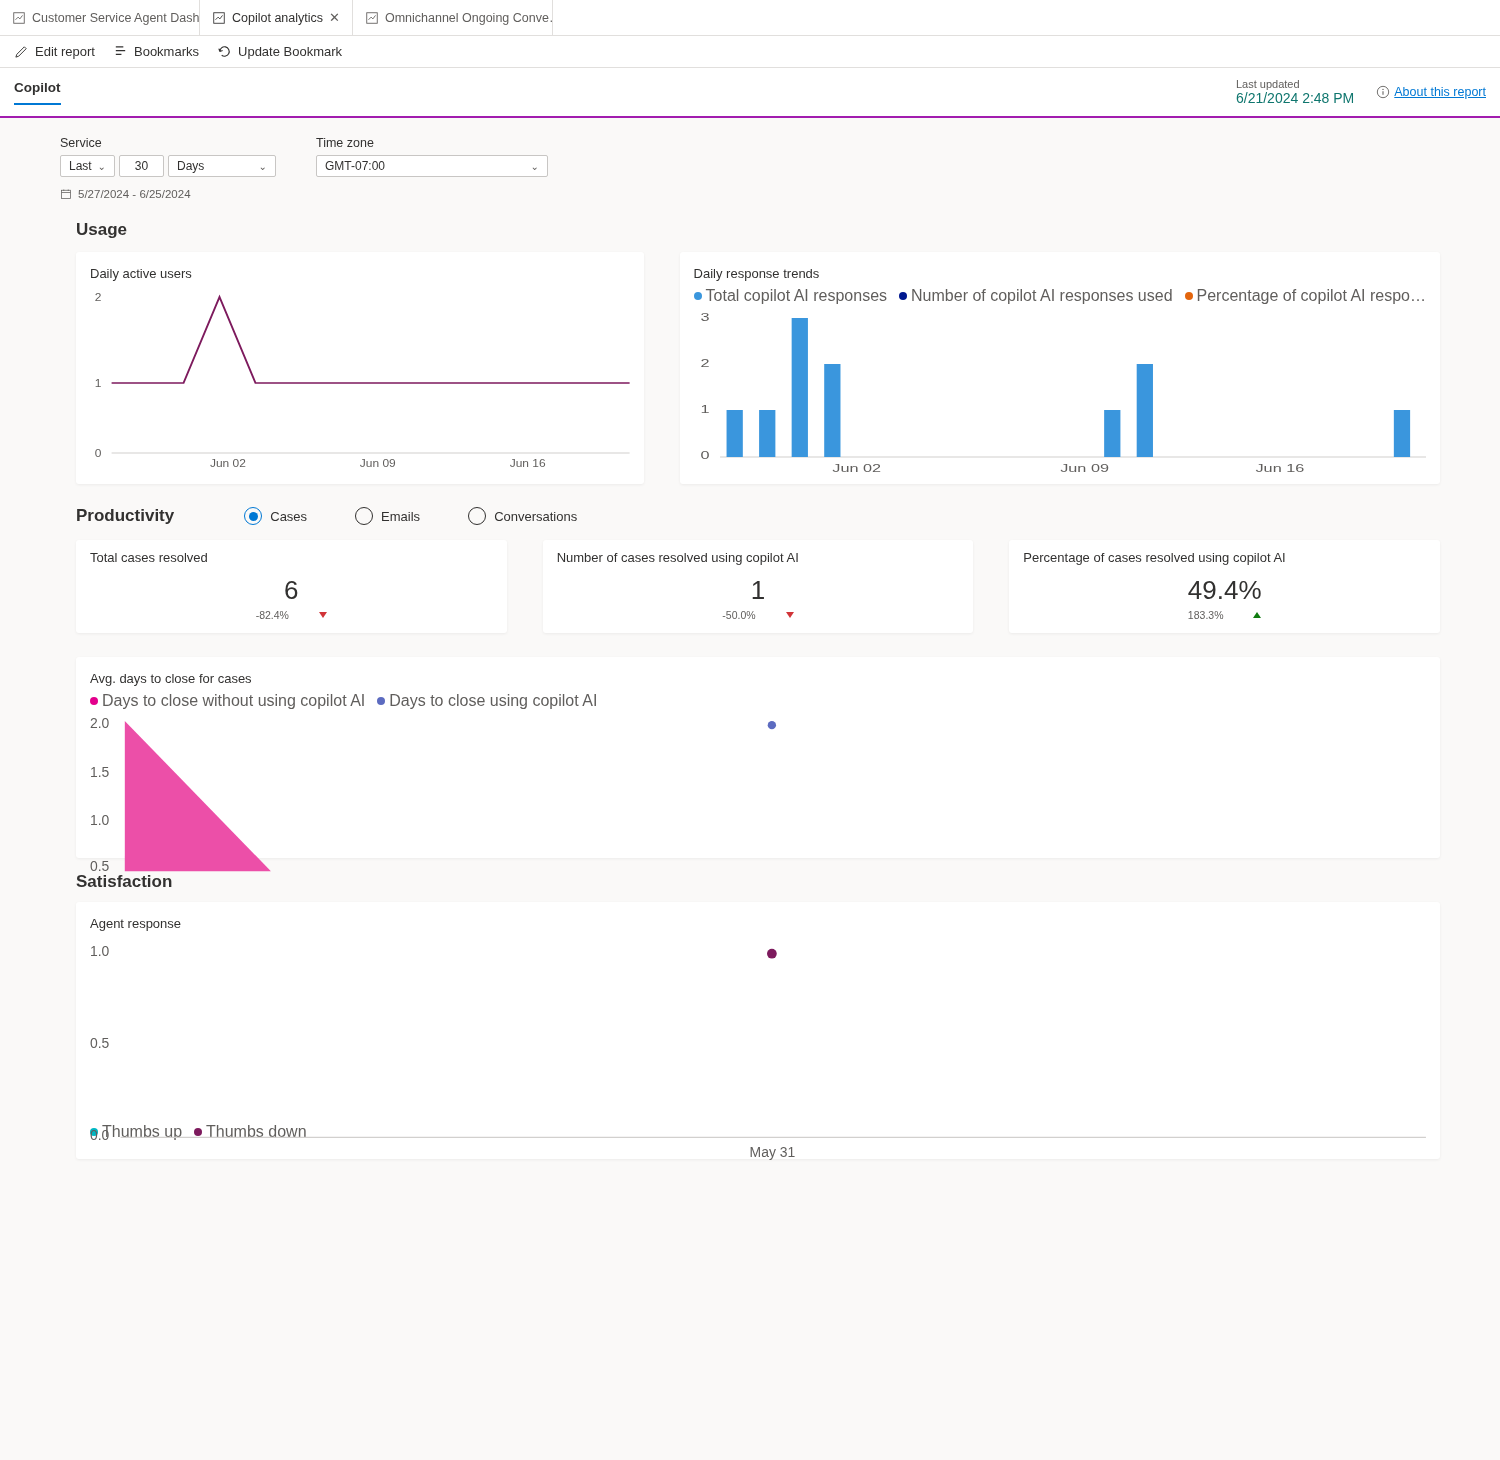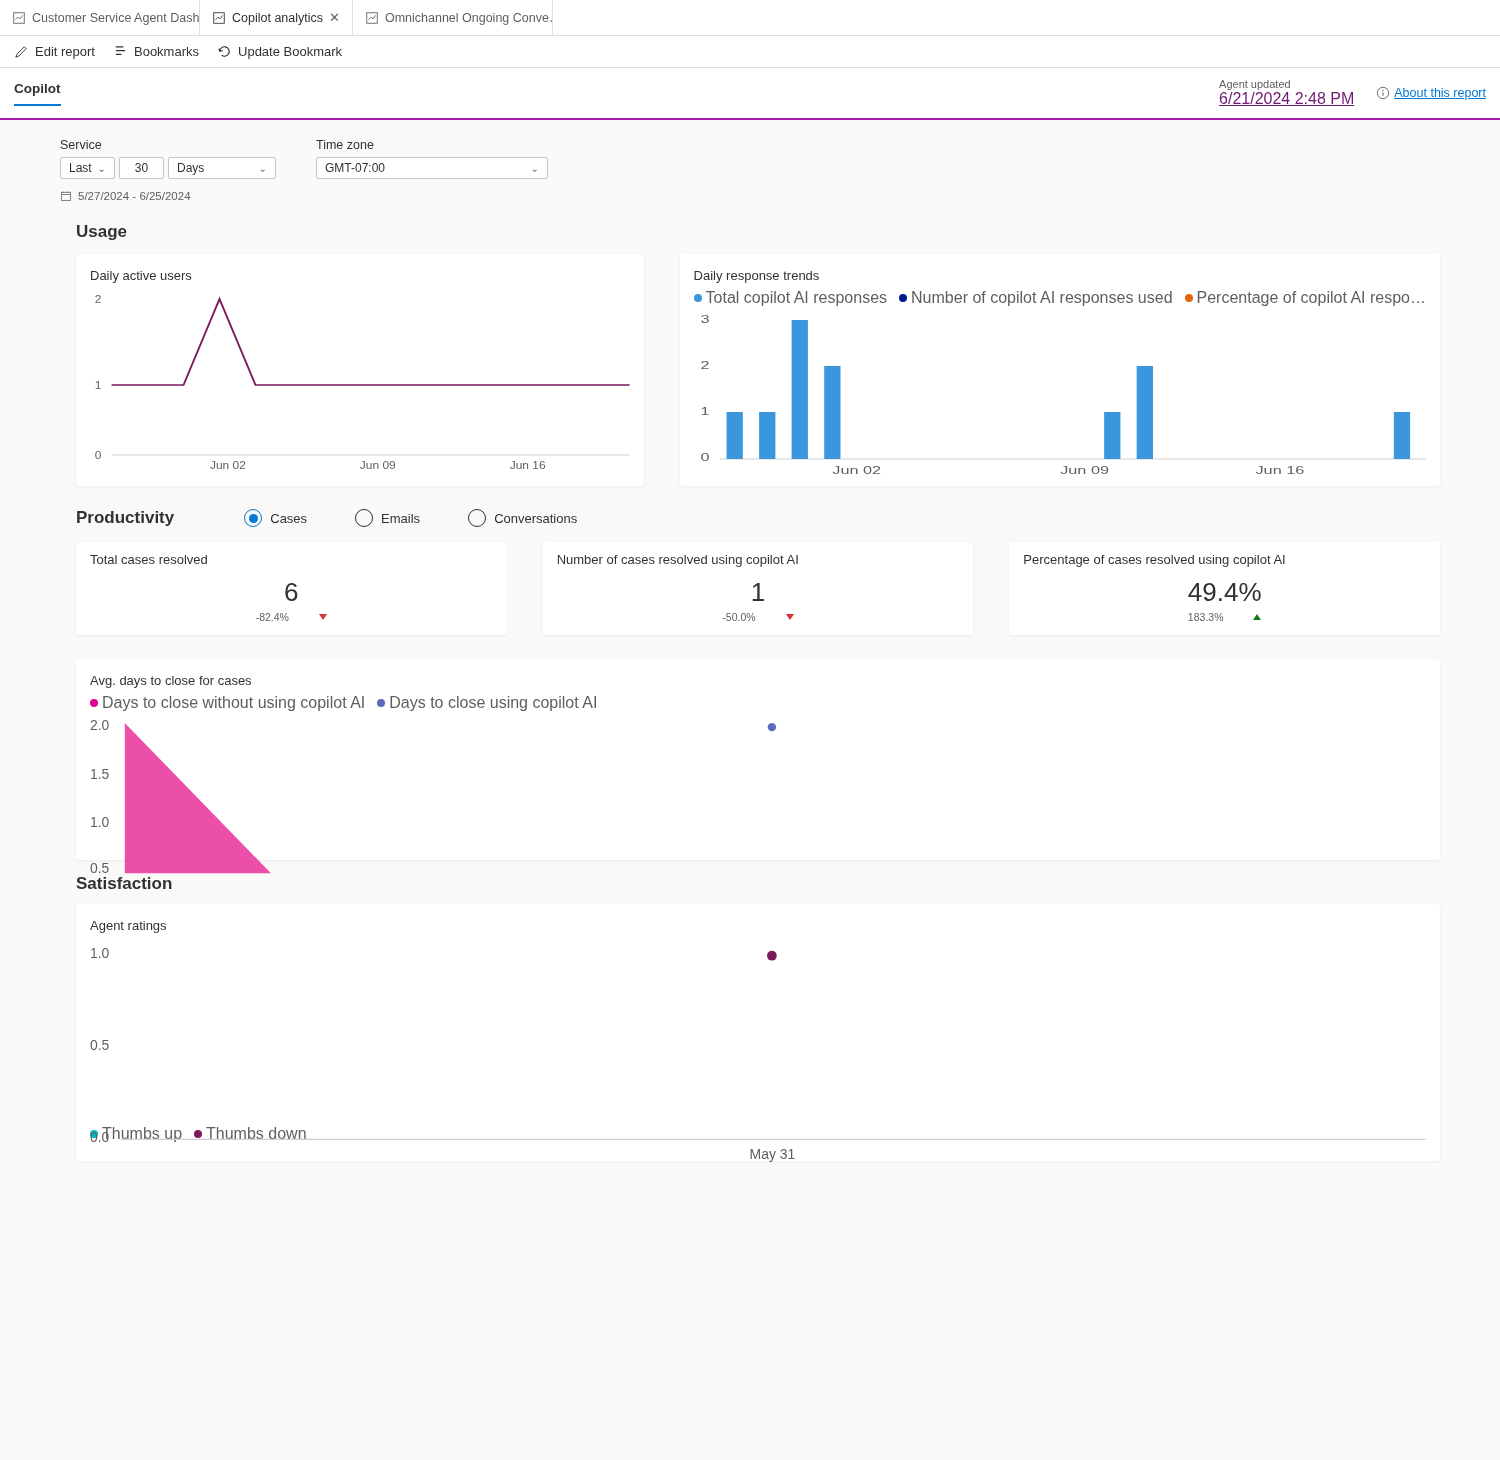--- a/index.html
+++ b/index.html
@@ -9,21 +9,21 @@
   .tab.active { background: #fff; color: #323130; }
   .tab .tab-icon { width: 14px; height: 14px; flex-shrink: 0; }
   .tab-close { font-size: 13px; color: #605e5c; flex-shrink: 0; }
   .toolbar { display: flex; align-items: center; gap: 18px; padding: 8px 14px; background: #fff; border-bottom: 1px solid #e1dfdd; }
   .toolbar-item { display: flex; align-items: center; gap: 6px; font-size: 13px; color: #323130; cursor: pointer; }
   .toolbar-item svg { width: 15px; height: 15px; }
   .subheader { display: flex; justify-content: space-between; align-items: center; padding: 10px 14px; background: #fff; border-bottom: 2px solid #a21caf; }
   .subtab { font-size: 13.5px; font-weight: 600; color: #323130; padding-bottom: 8px; border-bottom: 2.5px solid #0078d4; }
   .subheader-right { display: flex; align-items: center; gap: 22px; }
   .last-updated-label { font-size: 11px; color: #605e5c; }
-  .last-updated-value { font-size: 16px; color: #701a75; text-decoration: underline; }
+  .last-updated-value { font-size: 14px; color: #0f766e; }
   .about-link { display: flex; align-items: center; gap: 4px; color: #0078d4; font-size: 12.5px; text-decoration: underline; cursor: pointer; }
   .content { padding: 14px 0 20px 0; }
   .filters { display: flex; gap: 40px; padding: 4px 60px 6px 60px; }
   .filter-group { display: flex; flex-direction: column; gap: 5px; }
   .filter-label { font-size: 12.5px; color: #323130; }
   .filter-row { display: flex; gap: 4px; }
   .select { display: flex; align-items: center; justify-content: space-between; border: 1px solid #c8c6c4; background: #fff; font-size: 12px; padding: 3px 8px; border-radius: 2px; cursor: pointer; }
   .select.small { width: 55px; }
   .select.med { width: 45px; justify-content: center; }
   .select.wide { width: 108px; }
@@ -104,21 +104,21 @@
         <path d="M3 8 a5 5 0 1 1 2 4 M3 8 l-1 -3 M3 8 l3 -1" fill="none" stroke="#323130" stroke-width="1.2"></path>
       </svg>
     <span>Update Bookmark</span>
   </div>
 </div>
 
 <div class="subheader">
   <div class="subtab">Copilot</div>
   <div class="subheader-right">
     <div>
-      <div class="last-updated-label">Agent updated</div>
+      <div class="last-updated-label">Last updated</div>
       <div class="last-updated-value">6/21/2024 2:48 PM</div>
     </div>
     <div class="about-link">
       <svg width="14" height="14" viewBox="0 0 16 16">
           <circle cx="8" cy="8" r="6.5" fill="none" stroke="#605e5c" stroke-width="1"></circle>
           <circle cx="8" cy="5" r="0.8" fill="#605e5c"></circle>
           <path d="M8 7 v4" stroke="#605e5c" stroke-width="1.2"></path>
         </svg>
       <span>About this report</span>
     </div>
@@ -279,21 +279,21 @@
         <text x="0" y="80" class="axis-text">1.0</text>
         <text x="0" y="113" class="axis-text">0.5</text>
         <polygon points="25,5 130,113 25,113" fill="#ec4fa8"></polygon>
         <circle cx="490" cy="8" r="3" fill="#5c6bc0"></circle>
       </svg>
     </div>
   </div>
 
   <div class="section-title">Satisfaction</div>
   <div class="wide-card" style="margin-top:4px">
-    <div class="card-title">Agent ratings</div>
+    <div class="card-title">Agent response</div>
     <div class="ratings-chart">
       <svg viewBox="0 0 960 160" preserveAspectRatio="none">
         <text x="0" y="14" class="axis-text">1.0</text>
         <text x="0" y="80" class="axis-text">0.5</text>
         <text x="0" y="146" class="axis-text">0.0</text>
         <line x1="22" y1="144" x2="960" y2="144" stroke="#d2d0ce" stroke-width="1"></line>
         <circle cx="490" cy="12" r="3.5" fill="#7d1a5d"></circle>
         <text x="474" y="158" class="axis-text">May 31</text>
       </svg>
     </div>

